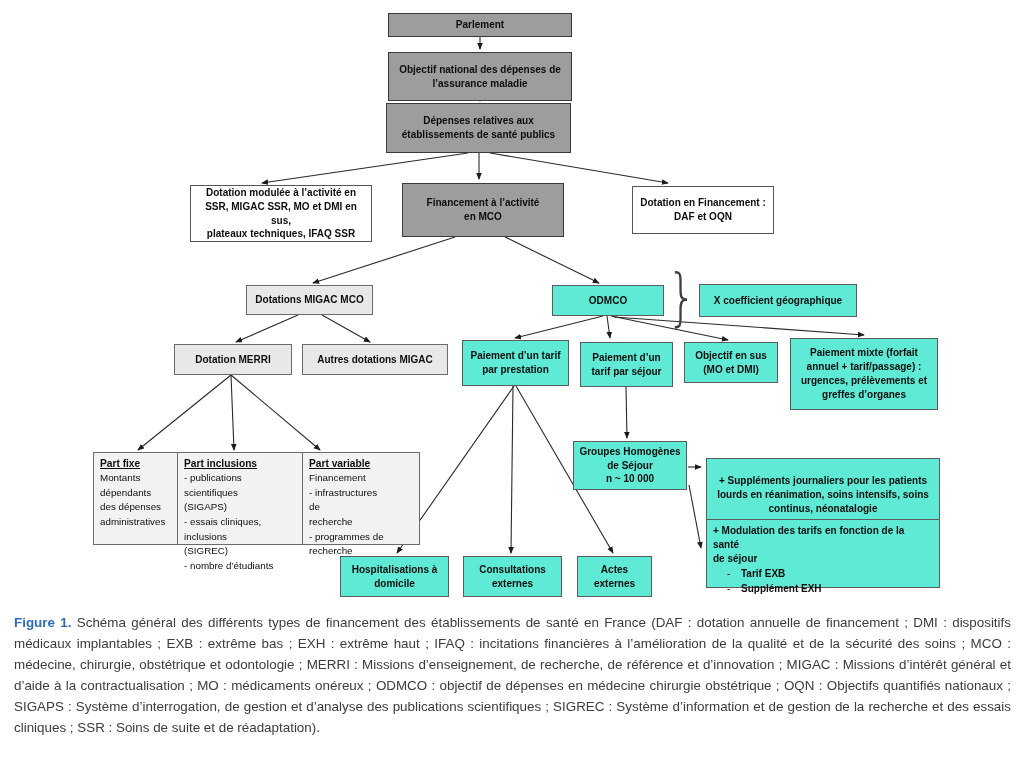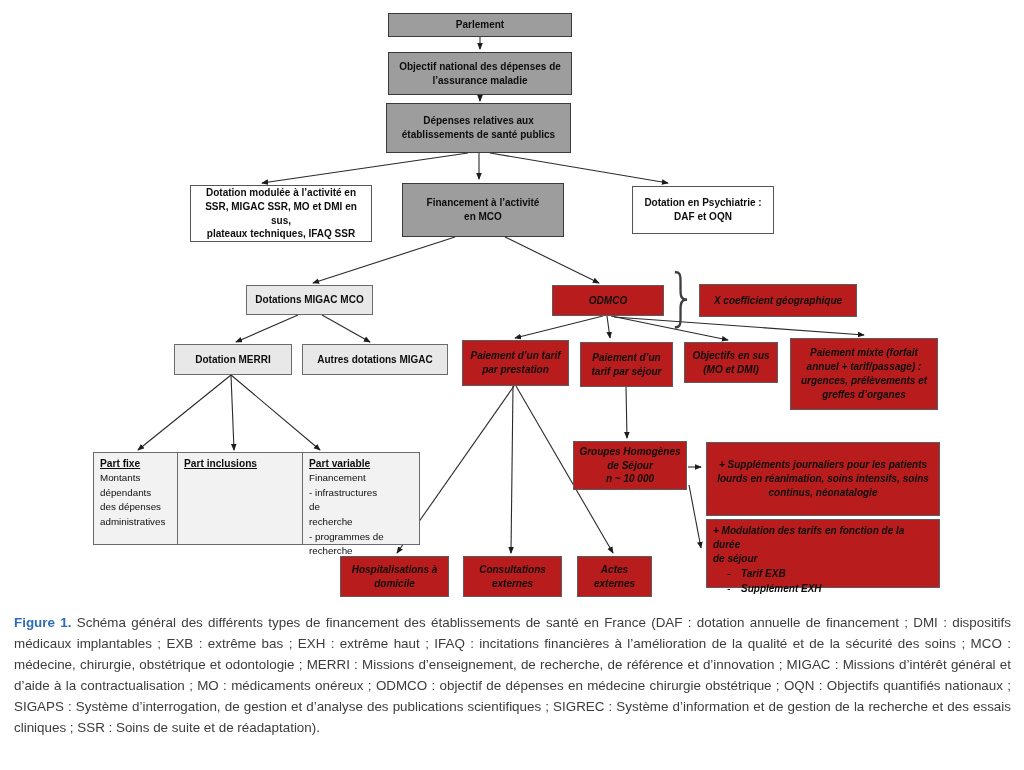--- a/index.html
+++ b/index.html
@@ -7,21 +7,21 @@
         font-family:"Liberation Sans",sans-serif;}
   .stage{position:absolute;left:0;top:0;width:1024px;height:612px;}
   svg.wires{position:absolute;left:0;top:0;pointer-events:none;}
   .box{position:absolute;box-sizing:border-box;border:1.4px solid #4d4d4d;
        display:flex;align-items:center;justify-content:center;text-align:center;
        font-weight:bold;font-size:10px;line-height:1.38;color:#0d0d0d;
        white-space:pre-line;padding:2px 3px;}
   .dark{background:#9d9d9d;border-color:#3a3a3a;}
   .white{background:#ffffff;border-color:#565656;}
   .light{background:#e8e8e8;border-color:#6b6b6b;}
-  .med{background:#b91c1c;border-color:#5c5c5c;font-style:italic;}
+  .med{background:#5eead4;border-color:#5c5c5c;}
   .leftalign{align-items:flex-start;justify-content:flex-start;text-align:left;flex-direction:column;}
   .parts{position:absolute;box-sizing:border-box;border:1.5px solid #6b6b6b;background:#f2f2f2;
          display:flex;flex-direction:row;}
   .part-cell{box-sizing:border-box;border-right:1.5px solid #6b6b6b;padding:5px 6px;
              font-size:9.8px;color:#0d0d0d;}
   .part-cell:last-child{border-right:none;}
   .part-title{font-weight:bold;text-decoration:underline;font-size:10.2px;display:block;margin-bottom:2px;}
   .part-body{font-weight:normal;white-space:pre-line;line-height:1.5;}
   .mod-title{font-weight:bold;white-space:pre-line;line-height:1.4;}
   .mod-item{font-weight:bold;padding-left:14px;line-height:1.5;}
@@ -65,81 +65,86 @@
         <line x1="514" y1="386" x2="397" y2="553"></line>
         <line x1="513" y1="386" x2="511" y2="553"></line>
         <line x1="516" y1="386" x2="613" y2="553"></line>
         <line x1="626" y1="387" x2="627" y2="438"></line>
         <line x1="688" y1="467" x2="701" y2="467"></line>
         <line x1="689" y1="485" x2="701" y2="548"></line>
       </g>
     </svg>
 
     <div class="box dark" style="left:388px;top:13px;width:184px;height:24px">Parlement</div>
-    <div class="box dark" style="left:388px;top:52px;width:184px;height:43px">Objectif national des dépenses de
+    <div class="box dark" style="left:388px;top:52px;width:184px;height:49px">Objectif national des dépenses de
 l’assurance maladie</div>
     <div class="box dark" style="left:386px;top:103px;width:185px;height:50px">Dépenses relatives aux
 établissements de santé publics</div>
 
     <div class="box white" style="left:190px;top:185px;width:182px;height:57px">Dotation modulée à l’activité en
 SSR, MIGAC SSR, MO et DMI en sus,
 plateaux techniques, IFAQ SSR</div>
     <div class="box dark" style="left:402px;top:183px;width:162px;height:54px">Financement à l’activité
 en MCO</div>
-    <div class="box white" style="left:632px;top:186px;width:142px;height:48px">Dotation en Psychiatrie :
+    <div class="box white" style="left:632px;top:186px;width:142px;height:48px">Dotation en Financement :
 DAF et OQN</div>
 
     <div class="box light" style="left:246px;top:285px;width:127px;height:30px">Dotations MIGAC MCO</div>
     <div class="box med" style="left:552px;top:285px;width:112px;height:31px">ODMCO</div>
     <div class="brace" style="left:662px;top:266px;">}</div>
     <div class="box med" style="left:699px;top:284px;width:158px;height:33px">X  coefficient géographique</div>
 
     <div class="box light" style="left:174px;top:344px;width:118px;height:31px">Dotation MERRI</div>
     <div class="box light" style="left:302px;top:344px;width:146px;height:31px">Autres dotations MIGAC</div>
     <div class="box med" style="left:462px;top:340px;width:107px;height:46px">Paiement d’un tarif
 par prestation</div>
     <div class="box med" style="left:580px;top:342px;width:93px;height:45px">Paiement d’un
 tarif par séjour</div>
-    <div class="box med" style="left:684px;top:342px;width:94px;height:41px">Objectifs en sus
+    <div class="box med" style="left:684px;top:342px;width:94px;height:41px">Objectif en sus
 (MO et DMI)</div>
     <div class="box med" style="left:790px;top:338px;width:148px;height:72px">Paiement mixte (forfait
 annuel + tarif/passage) :
 urgences, prélèvements et
 greffes d’organes</div>
 
     <div class="parts" style="left:93px;top:452px;width:327px;height:93px">
       <div class="part-cell" style="width:84px">
         <span class="part-title">Part fixe</span>
         <span class="part-body">Montants
 dépendants
 des dépenses
 administratives</span>
       </div>
       <div class="part-cell" style="width:125px">
         <span class="part-title">Part inclusions</span>
+        <span class="part-body">- publications scientifiques
+(SIGAPS)
+- essais cliniques, inclusions
+(SIGREC)
+- nombre d’étudiants</span>
       </div>
       <div class="part-cell" style="width:88px">
         <span class="part-title">Part variable</span>
         <span class="part-body">Financement
 - infrastructures de
 recherche
 - programmes de
 recherche</span>
       </div>
     </div>
 
     <div class="box med" style="left:573px;top:441px;width:114px;height:49px">Groupes Homogènes
 de Séjour
 n ~ 10 000</div>
-    <div class="box med" style="left:706px;top:442px;width:234px;height:74px">+ Suppléments journaliers pour les patients
+    <div class="box med" style="left:706px;top:458px;width:234px;height:74px">+ Suppléments journaliers pour les patients
 lourds en réanimation, soins intensifs, soins
 continus, néonatalogie</div>
 
     <div class="box med leftalign" style="left:706px;top:519px;width:234px;height:69px;padding:4px 6px">
-      <span class="mod-title">+ Modulation des tarifs en fonction de la durée
+      <span class="mod-title">+ Modulation des tarifs en fonction de la santé
 de séjour</span>
       <span class="mod-item"><span class="dash">-</span><span>Tarif EXB</span></span>
       <span class="mod-item"><span class="dash">-</span><span>Supplément EXH</span></span>
     </div>
 
     <div class="box med" style="left:340px;top:556px;width:109px;height:41px">Hospitalisations à
 domicile</div>
     <div class="box med" style="left:463px;top:556px;width:99px;height:41px">Consultations
 externes</div>
     <div class="box med" style="left:577px;top:556px;width:75px;height:41px">Actes

